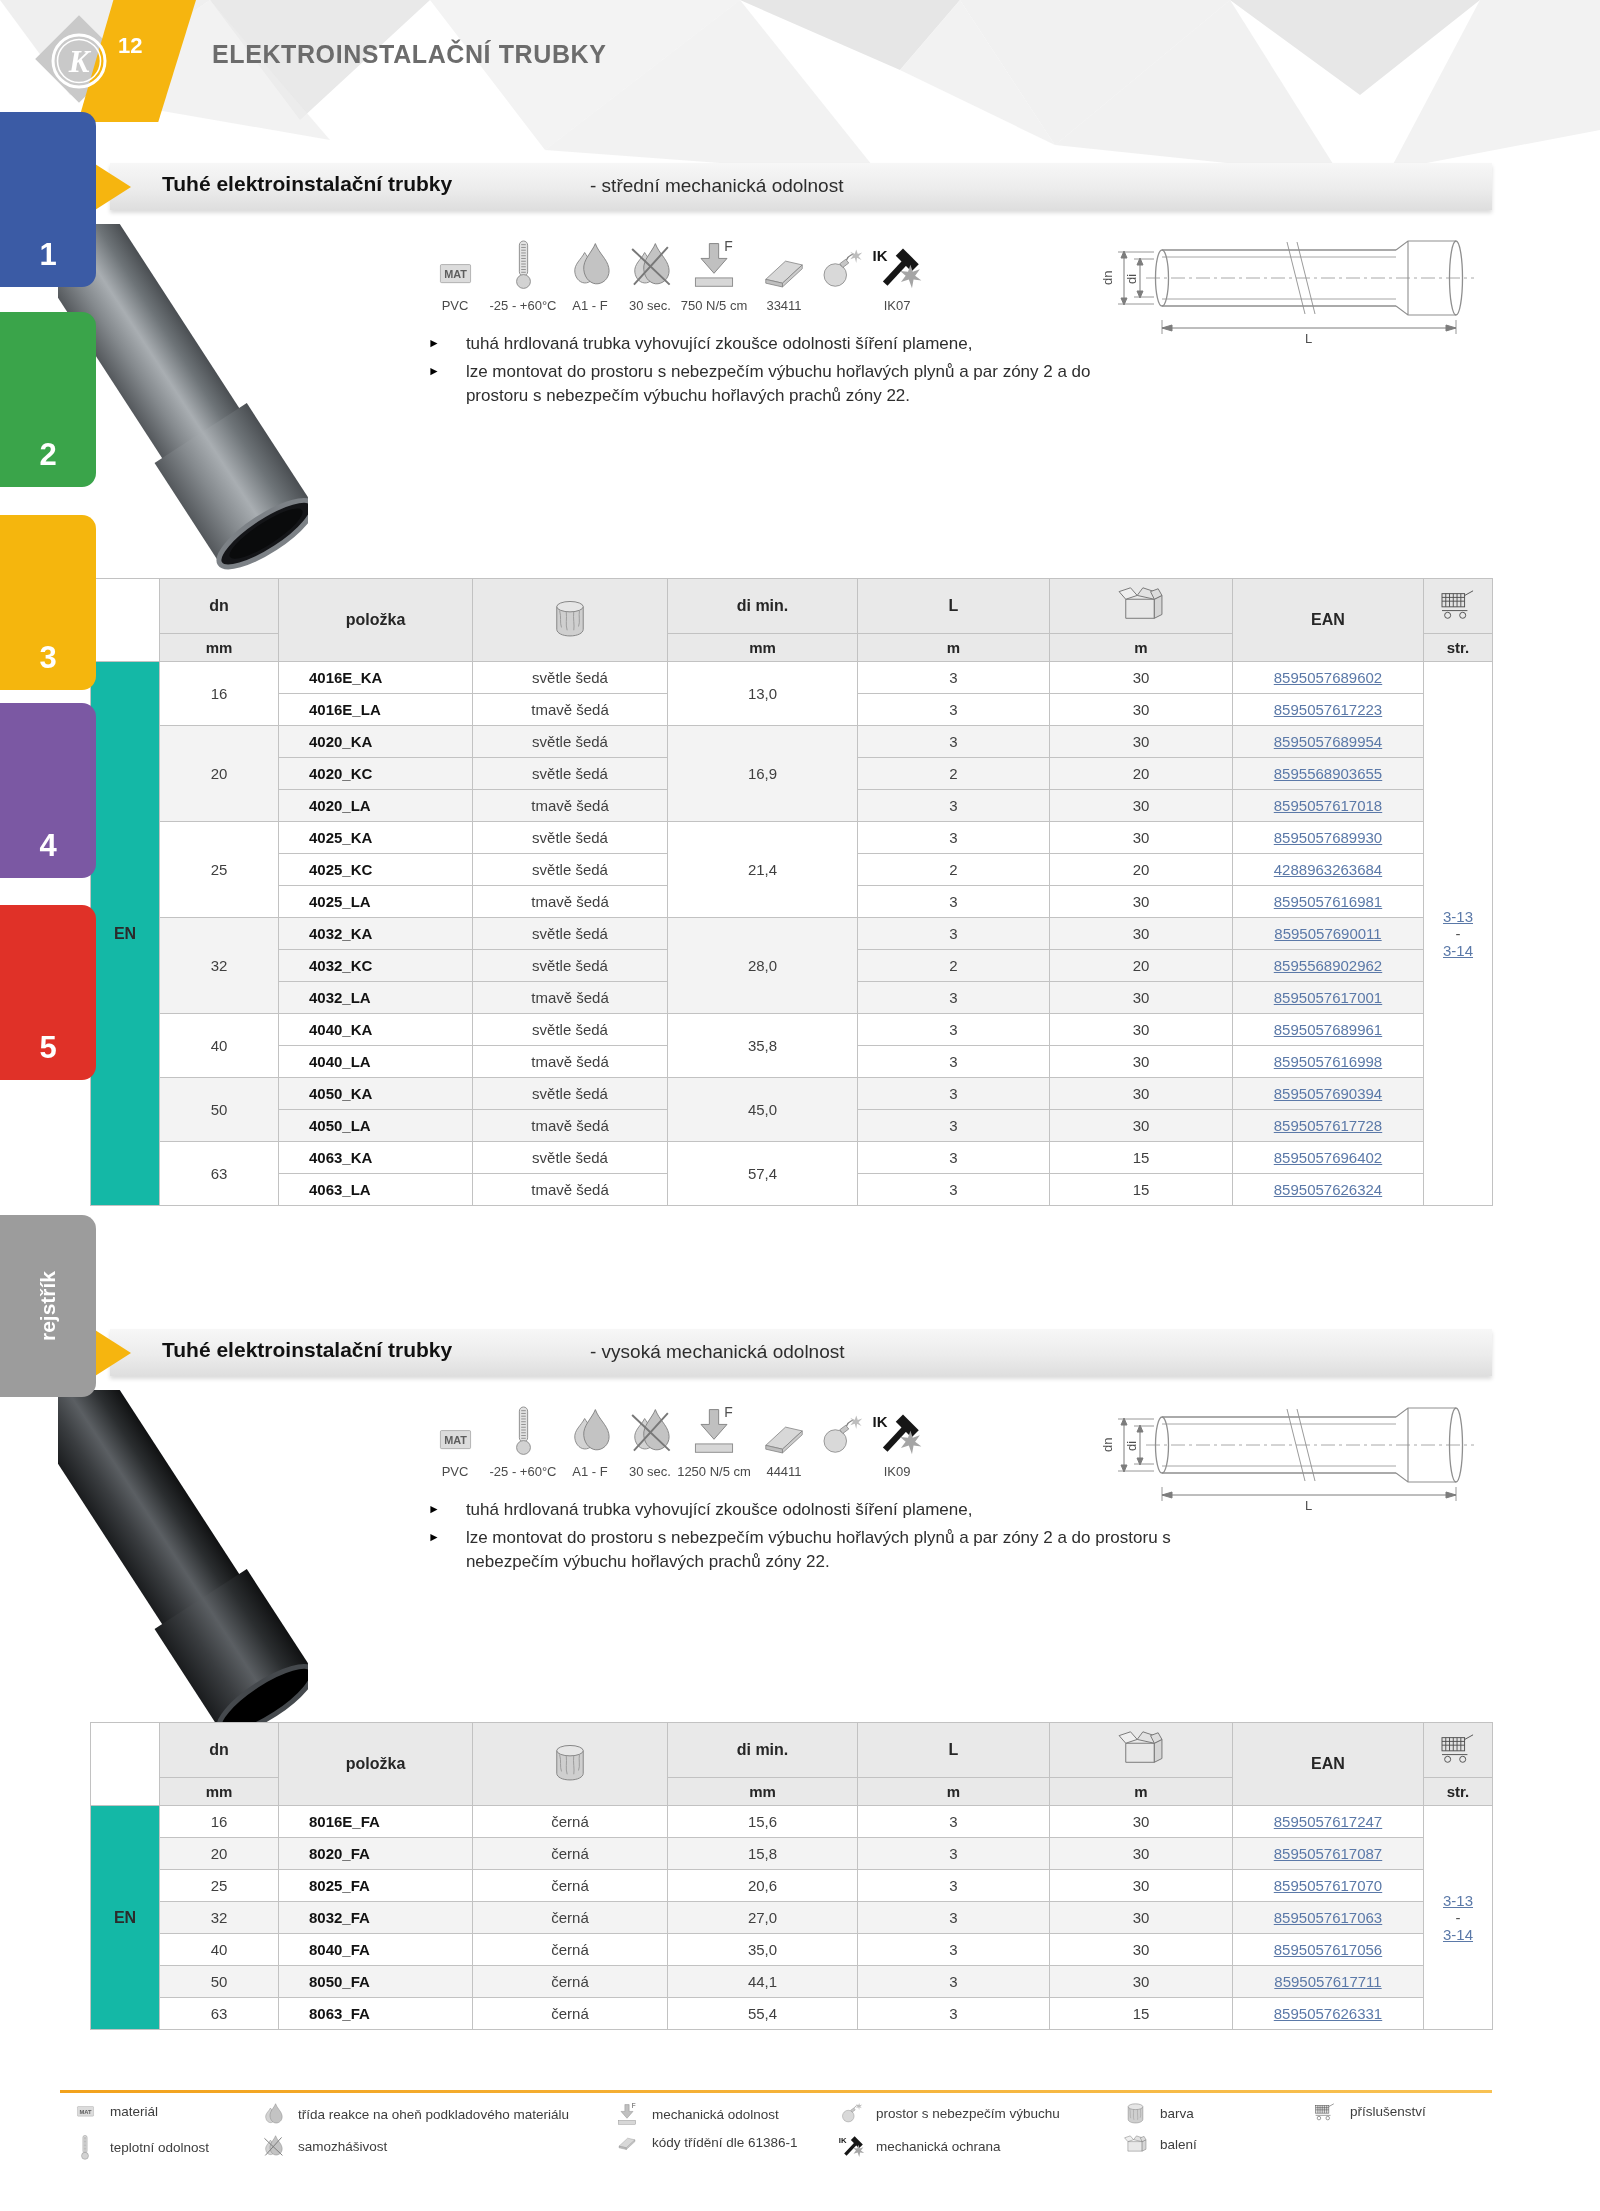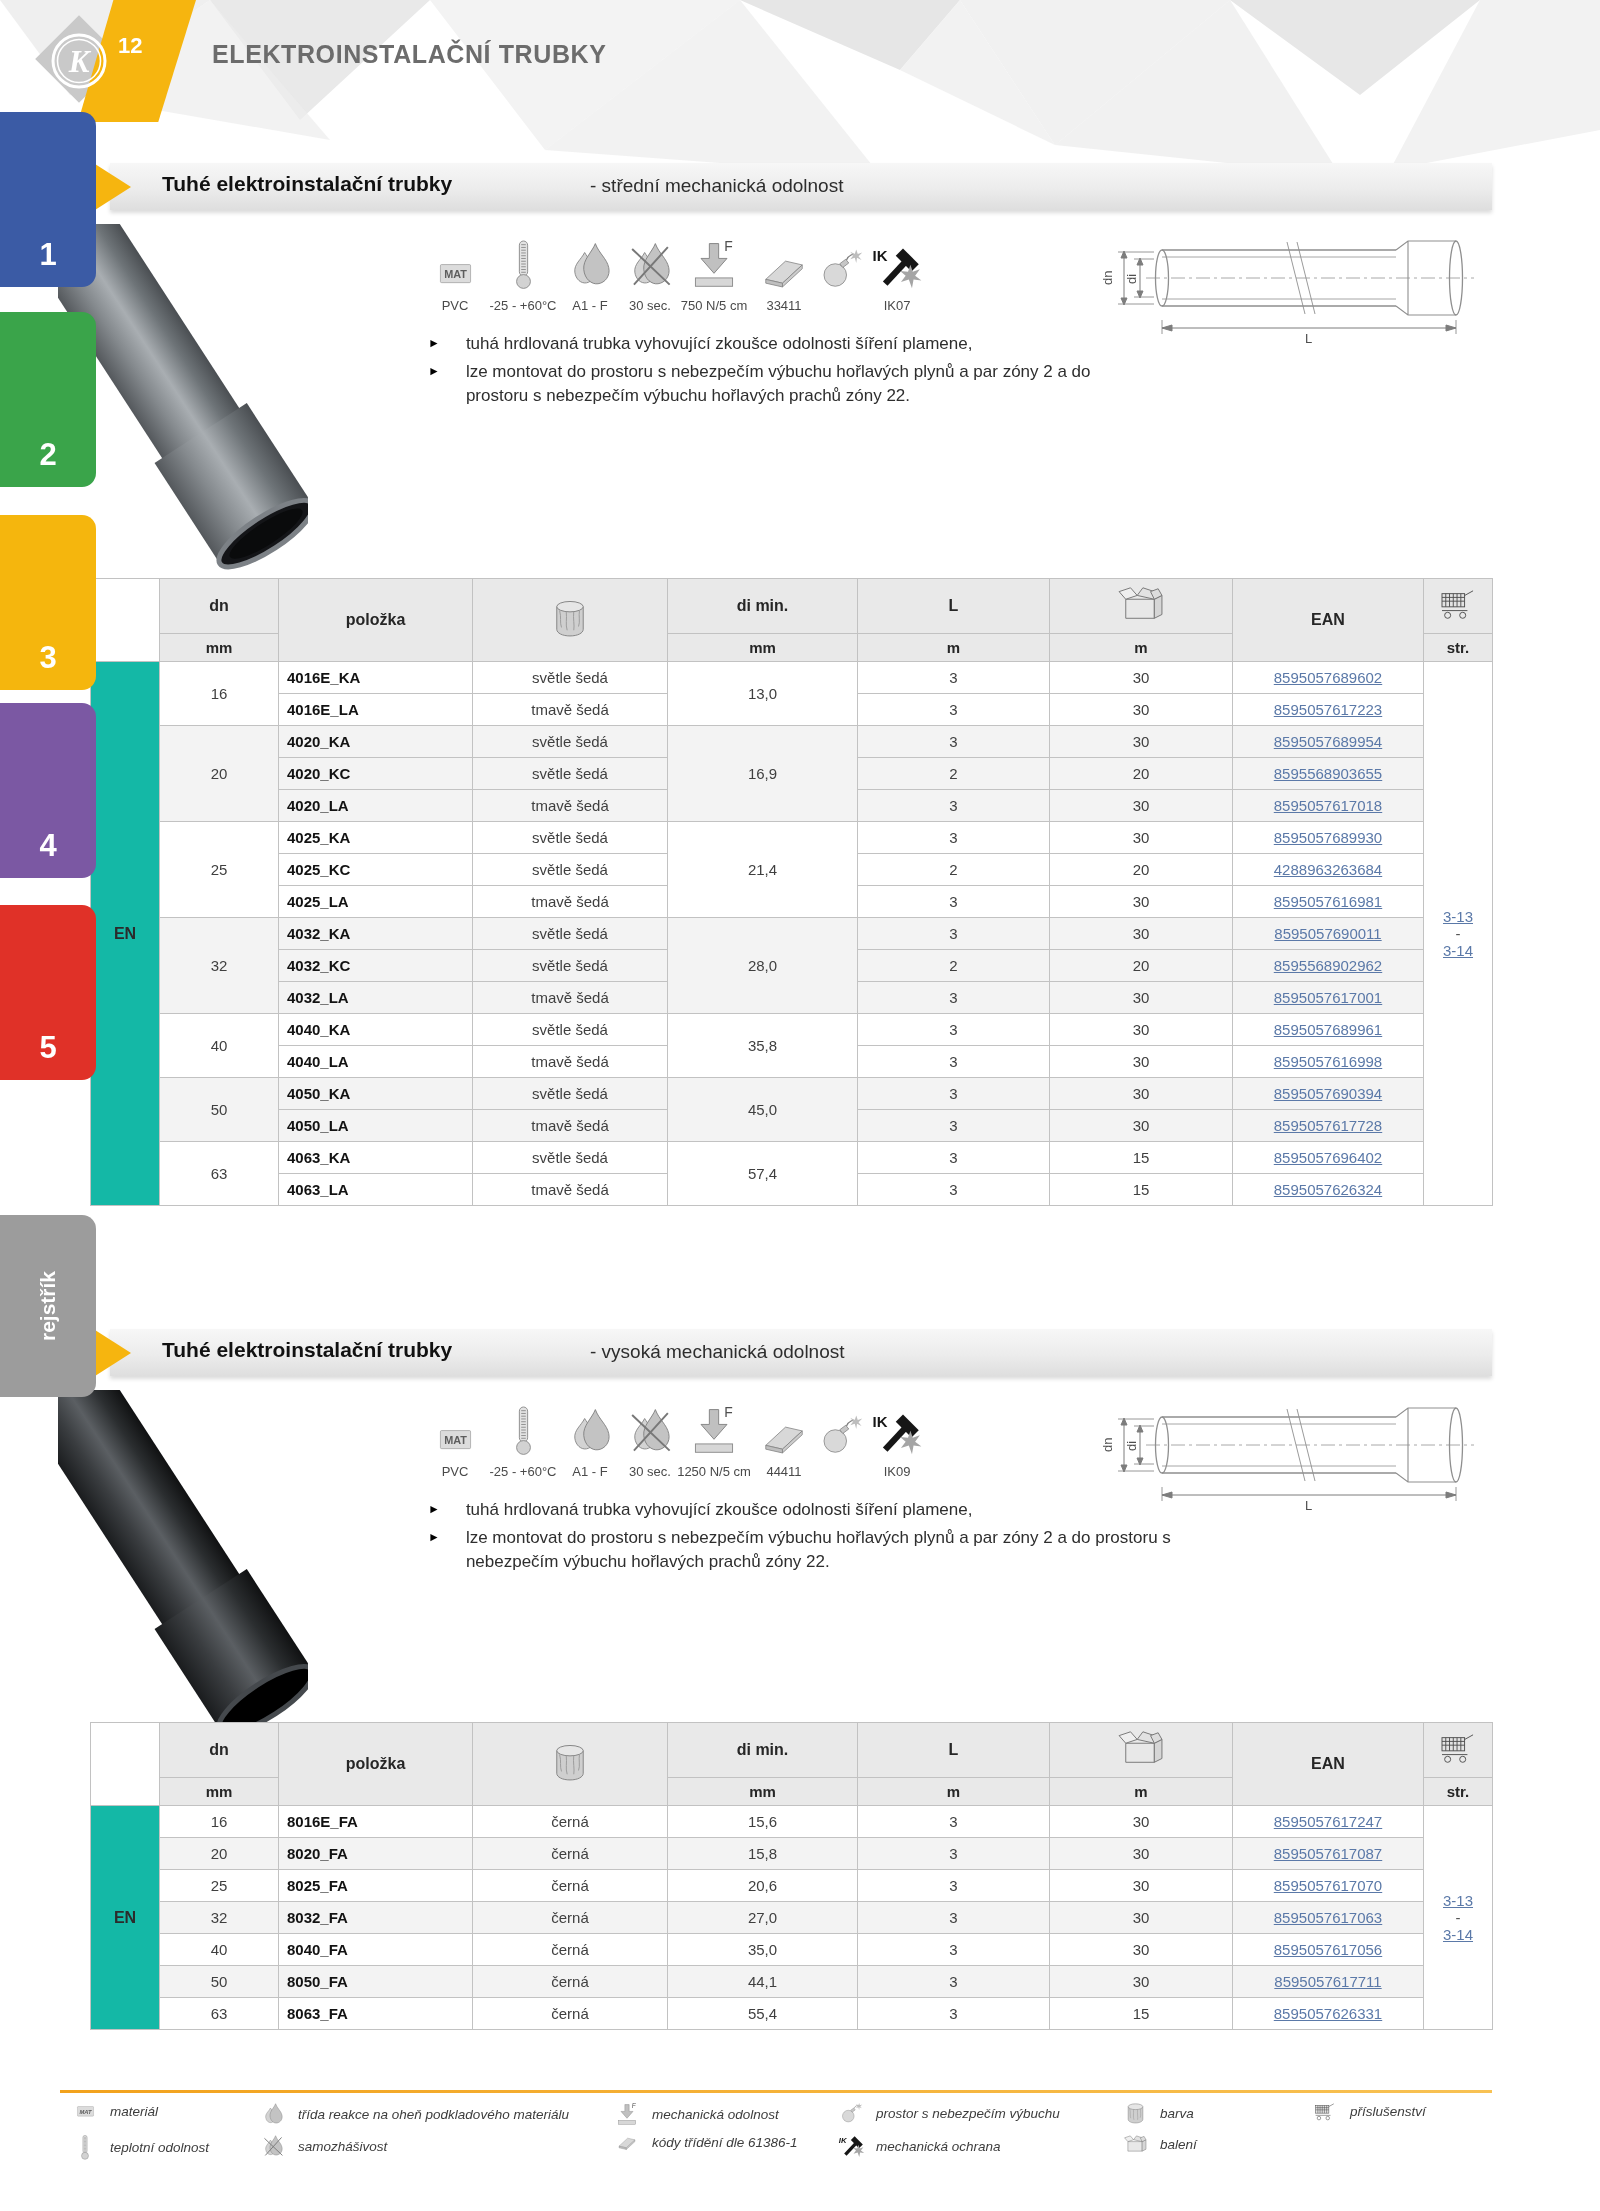--- a/index.html
+++ b/index.html
@@ -37,34 +37,34 @@
   .dtable{border-collapse:collapse;table-layout:fixed;width:1402px;border:1px solid #979797;}
   .dtable td{border:1px solid #c2c2c2;font-size:15px;color:#3f3f3f;text-align:center;height:31px;padding:0;background:#fff;}
   .dtable tr.hrow1 td{height:54px;}
   .dtable tr.hrow2 td{height:27px;}
   .dtable td.hd{background:#e9e9e9;font-weight:bold;color:#262626;font-size:16px;}
   .dtable td.hd2{background:#e9e9e9;font-weight:bold;color:#262626;font-size:15px;margin-top:44px;}
   .dtable td.corner{background:#fff;}
   .dtable tr.stripe td{background:#f3f3f3;}
   .dtable td.en{background:#14b8a6;font-weight:bold;font-size:16px;color:#2b2b2b;}
   .dtable td.strcol{background:#fff;font-size:15px;}
-  .dtable td.item{text-align:left;padding-left:8px;font-weight:bold;color:#121212;}
+  .dtable td.item{text-align:left;padding-left:30px;font-weight:bold;color:#121212;}
   .dtable tr.gfirst td{border-top:1px solid #a3a3a3;}
   a.ean,a.plink{color:#5b79a8;text-decoration:underline;}
   .strcol .dash{color:#555;}
   
   .tab{position:absolute;left:0;width:96px;border-radius:0 14px 14px 0;display:flex;align-items:flex-end;justify-content:center;}
   .tab .num{color:#fff;font-size:31px;font-weight:bold;margin-bottom:14px;}
   .tab.vert{align-items:center;justify-content:center;}
   .tab .vtext{writing-mode:vertical-rl;transform:rotate(180deg);color:#fff;font-size:21px;font-weight:bold;}
   
   .divider{position:absolute;left:60px;top:2090px;width:1432px;height:3px;
            background:linear-gradient(90deg,#f2a21d,#f8c254);}
   .legend{position:absolute;left:0;top:2100px;width:1600px;height:80px;}
-  .leg-item{position:absolute;display:flex;align-items:center;font-size:13.5px;color:#3d3d3d;white-space:nowrap;font-style:italic;}
+  .leg-item{position:absolute;display:flex;align-items:center;font-size:13.5px;color:#3d3d3d;white-space:nowrap;}
   .leg-item .lic{display:flex;width:34px;justify-content:center;margin-right:8px;}
 </style>
 </head>
 <body>
 
 <div class="page">
 
   <svg class="hdr-bg" width="1600" height="175">
     <polygon points="0,0 210,0 70,95" fill="#efefef"></polygon>
     <polygon points="210,0 430,0 300,120" fill="#e9e9e9"></polygon>

